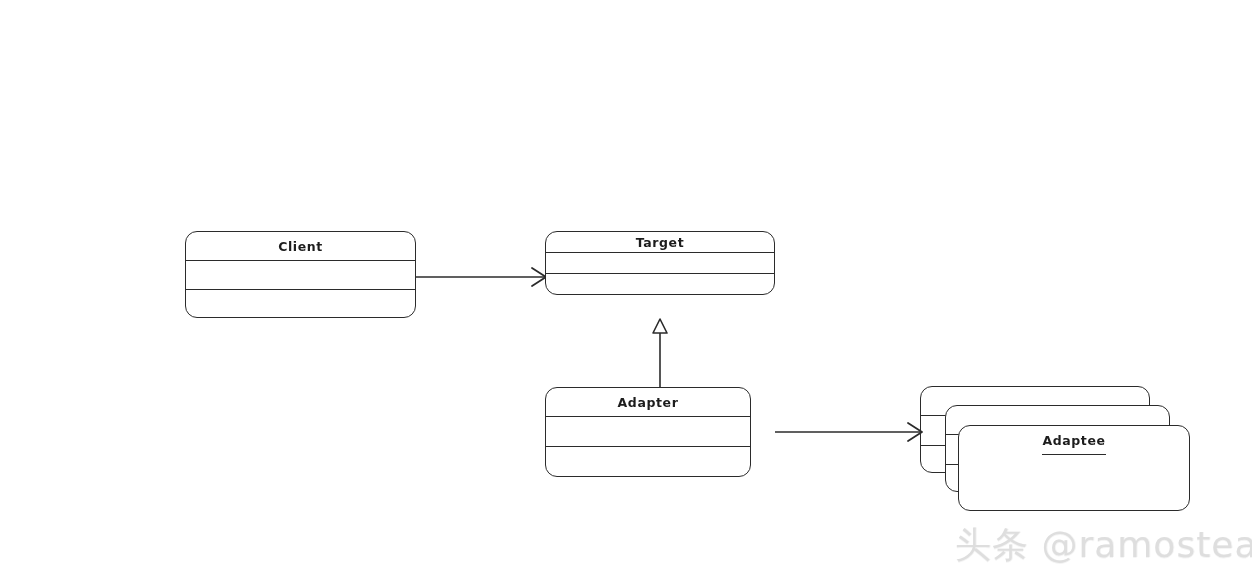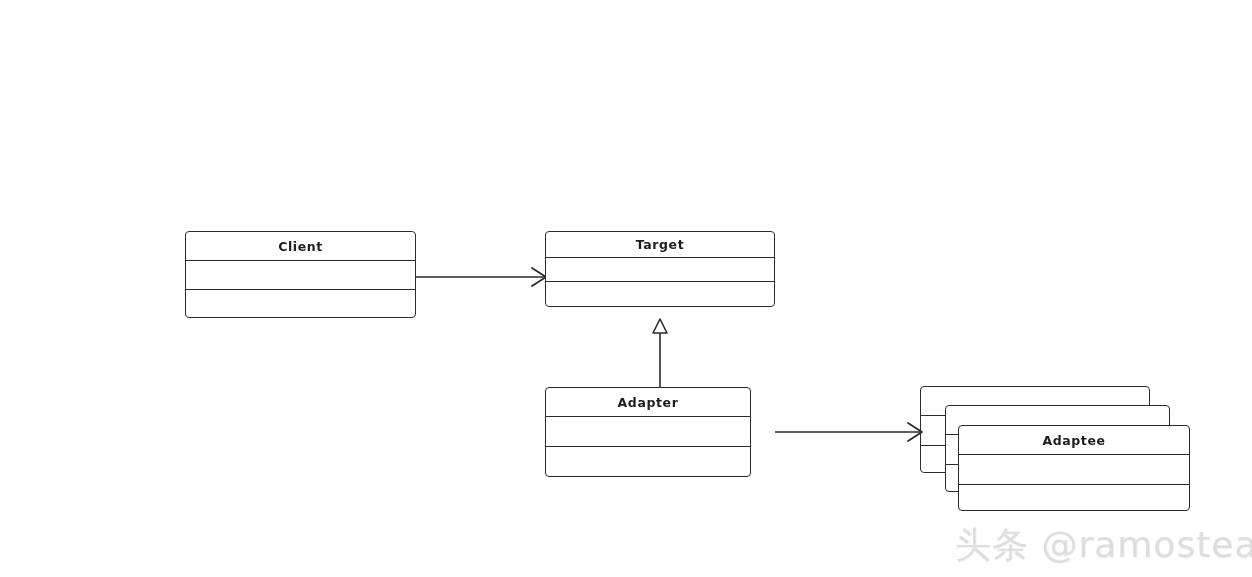--- a/index.html
+++ b/index.html
@@ -15,21 +15,21 @@
     overflow: hidden;
     font-family: "DejaVu Sans", "Liberation Sans", sans-serif;
   }
 
   
   .uml-class {
     position: absolute;
     box-sizing: border-box;
     background: #ffffff;
     border: 1.6px solid #2b2b2b;
-    border-radius: 4px;
+    border-radius: 12px;
     display: flex;
     flex-direction: column;
   }
   .uml-row {
     box-sizing: border-box;
     position: relative;
   }
   .uml-row.divided {
     border-bottom: 1.6px solid #2b2b2b;
   }
@@ -98,40 +98,40 @@
     <div class="uml-row" style="height: 28px;"></div>
   </div>
 
   <div class="conn" id="conn-client-target" style="left: 416px; top: 265px;">
     <svg width="145" height="24" viewBox="0 0 145 24">
       <line x1="0" y1="12" x2="129" y2="12" stroke="#2b2b2b" stroke-width="1.6"></line>
       <polyline points="116,3 130,12 116,21" fill="none" stroke="#2b2b2b" stroke-width="1.8" stroke-linecap="round" stroke-linejoin="round"></polyline>
     </svg>
   </div>
 
-  <div class="uml-class" id="cls-target" style="left: 545px; top: 231px; width: 230px; height: 76px;">
+  <div class="uml-class" id="cls-target" style="left: 545px; top: 231px; width: 230px; height: 64px;">
     <div class="uml-row uml-title divided" style="height: 30px;">Target</div>
     <div class="uml-row divided" style="height: 29px;"></div>
     <div class="uml-row" style="height: 28px;"></div>
   </div>
 
   <div class="conn" id="conn-adapter-target" style="left: 648px; top: 318px;">
     <svg width="24" height="75" viewBox="0 0 24 75">
       <line x1="12" y1="75" x2="12" y2="14" stroke="#2b2b2b" stroke-width="1.6"></line>
       <polygon points="12,1 19,15 5,15" fill="#ffffff" stroke="#2b2b2b" stroke-width="1.6" stroke-linejoin="round"></polygon>
     </svg>
   </div>
 
   <div class="uml-class" id="cls-adapter" style="left: 545px; top: 387px; width: 206px; height: 90px;">
     <div class="uml-row uml-title divided" style="height: 30px;">Adapter</div>
     <div class="uml-row divided" style="height: 30px;"></div>
     <div class="uml-row" style="height: 30px;"></div>
   </div>
 
-  <div class="uml-class" id="cls-adaptee" style="left: 958px; top: 425px; width: 232px; height: 86px;">
+  <div class="uml-class" id="cls-adaptee" style="left: 958px; top: 425px; width: 232px; height: 86px; align-items: center;">
     <div class="uml-row uml-title divided" style="height: 30px;">Adaptee</div>
     <div class="uml-row divided" style="height: 30px;"></div>
     <div class="uml-row" style="height: 26px;"></div>
   </div>
 
   <div class="watermark" style="left: 955px; top: 521px; color: rgb(222, 222, 222);">头条 @ramostear</div>
 
 </div>
 
 </body></html>

